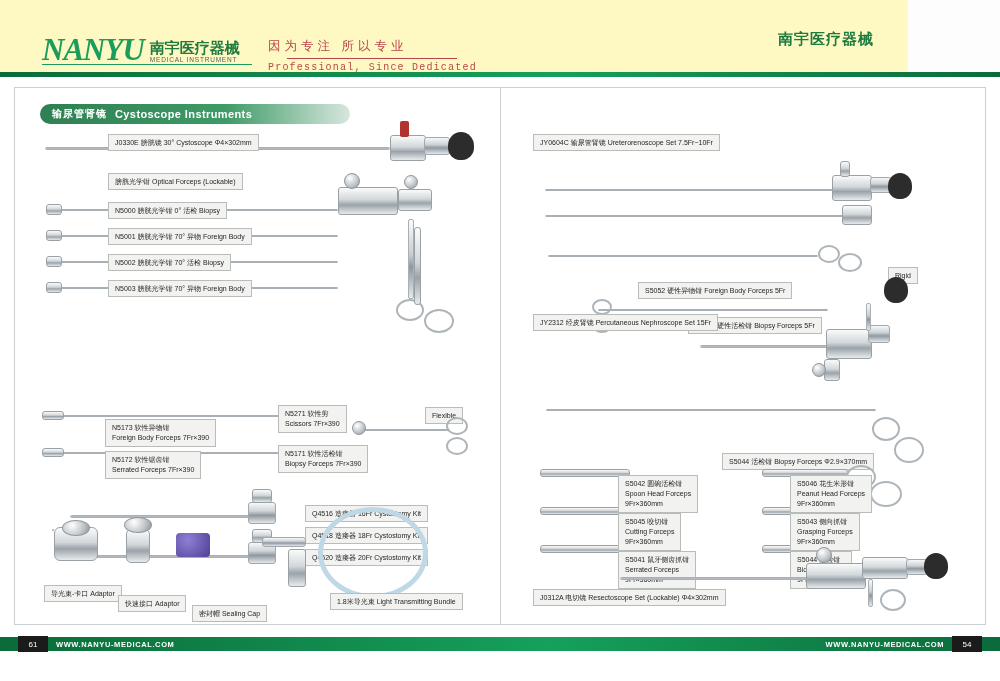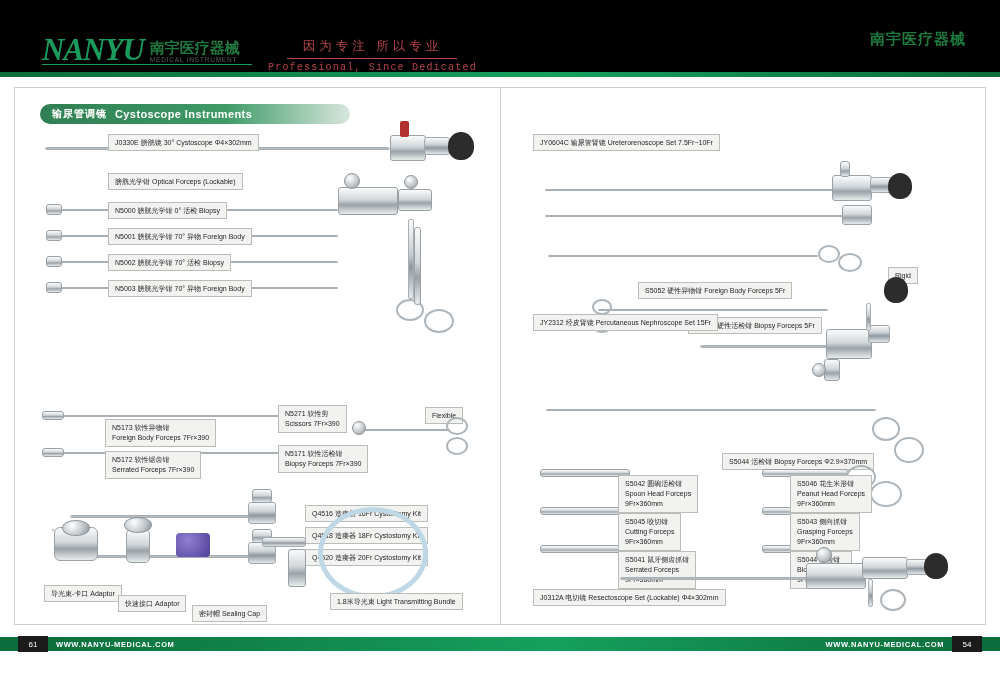--- a/index.html
+++ b/index.html
@@ -10,22 +10,22 @@
     background:#ffffff;
     overflow:hidden;
     position:relative;
   }
   .page {
     position:absolute; inset:0;
     background:#fdfdfd;
   }
   
   .header {
-    position:absolute; top:0; left:0; width:1000px; height:78px;
-    background:#000000;
+    position:absolute; top:0; left:0; width:908px; height:78px;
+    background:#fef9c3;
   }
   .logo-left {
     position:absolute; left:42px; top:34px;
     display:flex; align-items:flex-end; gap:6px;
   }
   .logo-word {
     font-family:"Liberation Serif", serif;
     font-style:italic; font-weight:bold;
     font-size:31px; letter-spacing:-1px;
     color:#1a9c5c;
@@ -39,21 +39,21 @@
   .logo-cn small {
     display:block; font-size:6.5px; letter-spacing:.8px; color:#5a5a5a;
     font-weight:normal; margin-top:2px;
   }
   .logo-rule {
     position:absolute; left:42px; top:64px; width:210px; height:1px;
     background:#1a9c5c;
   }
   .slogan {
     position:absolute; left:268px; top:38px;
-    color:#b8454b; text-align:center;
+    color:#b8454b; 
   }
   .slogan .cn { font-size:12.5px; letter-spacing:4px; }
   .slogan .en {
     font-family:Liberation Mono, monospace;
     font-size:10px; letter-spacing:1.2px; margin-top:3px; color:#b8454b;
   }
   .slogan .divider {
     width:170px; height:1px; background:#b8454b; margin:3px auto 2px;
   }
   .logo-right {
@@ -207,21 +207,21 @@
       <div class="cn">南宇医疗器械</div>
     </div>
     <div class="header-bar"></div>
   </div>
 
   <div class="body-area">
     <div class="spread-border"></div>
     <div class="center-line"></div>
 
     <div class="sec" style="left:40px; top:27px; width:310px;">
-      <span class="cn">输尿管调镜</span>
+      <span class="cn">输尿管肾镜</span>
       <span class="en">Cystoscope Instruments</span>
     </div>
 
     <div class="shaft" style="left:45px; top:70px; width:345px;"></div>
     <div class="metalbox" style="left:390px; top:58px; width:36px; height:26px;"></div>
     <div class="redcap" style="left:400px; top:44px; width:9px; height:16px;"></div>
     <div class="tube" style="left:424px; top:60px; width:26px; height:18px;"></div>
     <div class="eyecup" style="left:448px; top:55px; width:26px; height:28px;"></div>
     <div class="lbl" style="left:108px; top:57px;">J0330E 膀胱镜 30° Cystoscope  Φ4×302mm</div>
 

